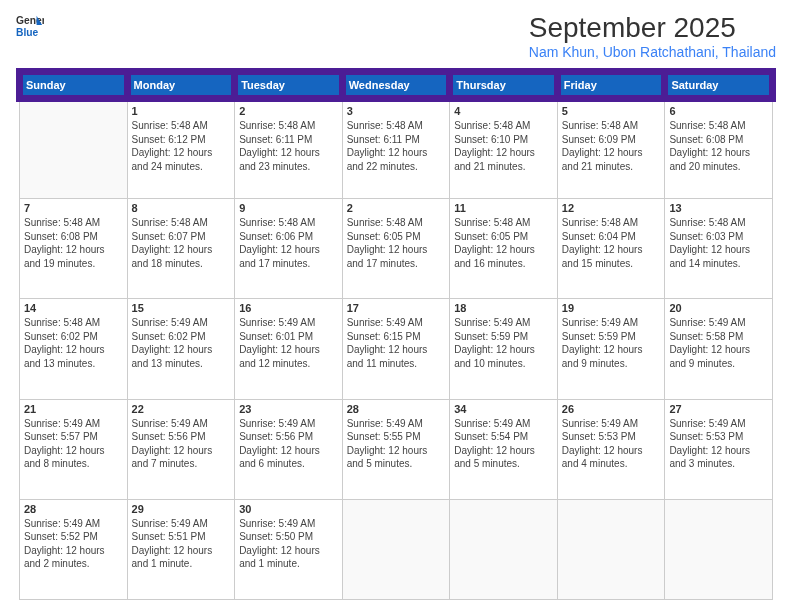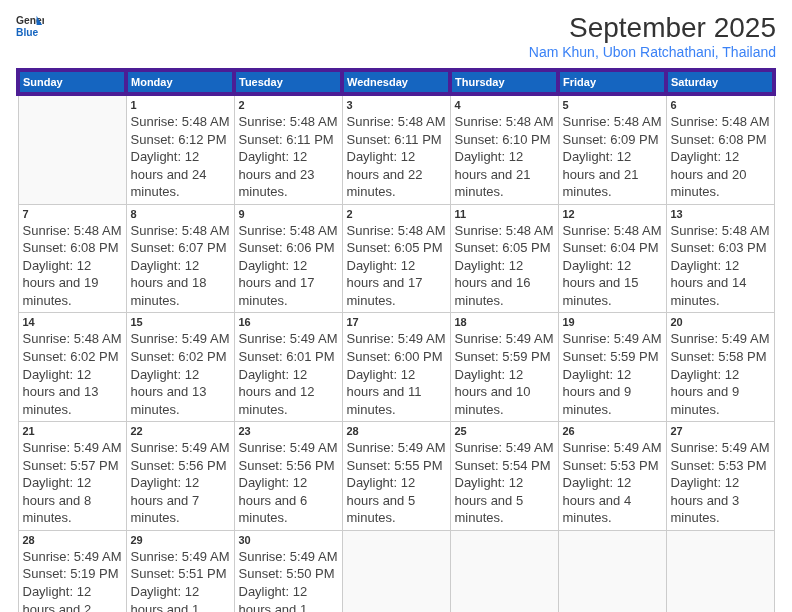--- a/index.html
+++ b/index.html
@@ -26,21 +26,21 @@
     .logo {
       display: flex;
       align-items: center;
       gap: 4px;
     }
     .logo-icon {
       width: 28px;
       height: 28px;
     }
     .title-block {
-      text-align: right;
+      text-align: left;
     }
     .month-year {
       font-size: 28px;
       color: #333;
       font-weight: normal;
     }
     .location {
       font-size: 14px;
       color: #3b82f6;
     }
@@ -49,39 +49,39 @@
       border-collapse: collapse;
       width: 100%;
       table-layout: fixed;
     }
     .calendar th {
       background: #1565c0;
       color: #fff;
       font-size: 11px;
       font-weight: bold;
       padding: 4px 3px;
-      border: 4px solid #4c1d95;
+      border: 7px solid #4c1d95;
       text-align: left;
     }
     .calendar td {
       border: 1px solid #ccc;
       vertical-align: top;
       padding: 3px 4px;
       font-size: 9.5px;
       color: #333;
       height: 88px;
     }
     .day-num {
       font-size: 11px;
       font-weight: bold;
       display: block;
       margin-bottom: 2px;
     }
     .cell-info {
-      font-size: 13px;
+      font-size: 10px;
       line-height: 1.35;
       color: #444;
     }
     .empty-cell {
       background: #f9f9f9;
     }
   </style>
 </head>
 <body>
 
@@ -227,21 +227,21 @@
           <td>
             <span class="day-num">16</span>
             <div class="cell-info">Sunrise: 5:49 AM
 Sunset: 6:01 PM
 Daylight: 12 hours
 and 12 minutes.</div>
           </td>
           <td>
             <span class="day-num">17</span>
             <div class="cell-info">Sunrise: 5:49 AM
-Sunset: 6:00 PM
+Sunset: 6:15 PM
 Daylight: 12 hours
 and 11 minutes.</div>
           </td>
           <td>
             <span class="day-num">18</span>
             <div class="cell-info">Sunrise: 5:49 AM
 Sunset: 5:59 PM
 Daylight: 12 hours
 and 10 minutes.</div>
           </td>
@@ -283,21 +283,21 @@
 and 6 minutes.</div>
           </td>
           <td>
             <span class="day-num">28</span>
             <div class="cell-info">Sunrise: 5:49 AM
 Sunset: 5:55 PM
 Daylight: 12 hours
 and 5 minutes.</div>
           </td>
           <td>
-            <span class="day-num">25</span>
+            <span class="day-num">34</span>
             <div class="cell-info">Sunrise: 5:49 AM
 Sunset: 5:54 PM
 Daylight: 12 hours
 and 5 minutes.</div>
           </td>
           <td>
             <span class="day-num">26</span>
             <div class="cell-info">Sunrise: 5:49 AM
 Sunset: 5:53 PM
 Daylight: 12 hours
@@ -308,21 +308,21 @@
             <div class="cell-info">Sunrise: 5:49 AM
 Sunset: 5:53 PM
 Daylight: 12 hours
 and 3 minutes.</div>
           </td>
         </tr>
         <tr>
           <td>
             <span class="day-num">28</span>
             <div class="cell-info">Sunrise: 5:49 AM
-Sunset: 5:19 PM
+Sunset: 5:52 PM
 Daylight: 12 hours
 and 2 minutes.</div>
           </td>
           <td>
             <span class="day-num">29</span>
             <div class="cell-info">Sunrise: 5:49 AM
 Sunset: 5:51 PM
 Daylight: 12 hours
 and 1 minute.</div>
           </td>

